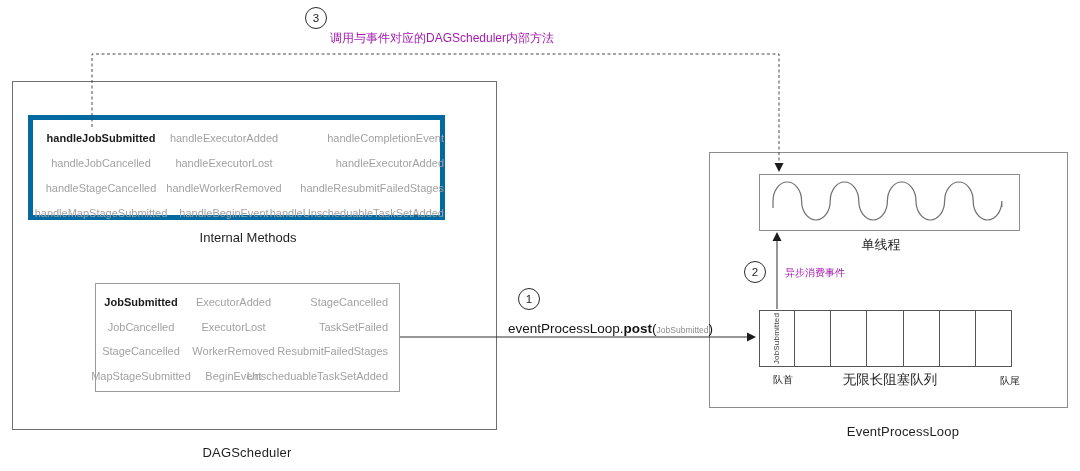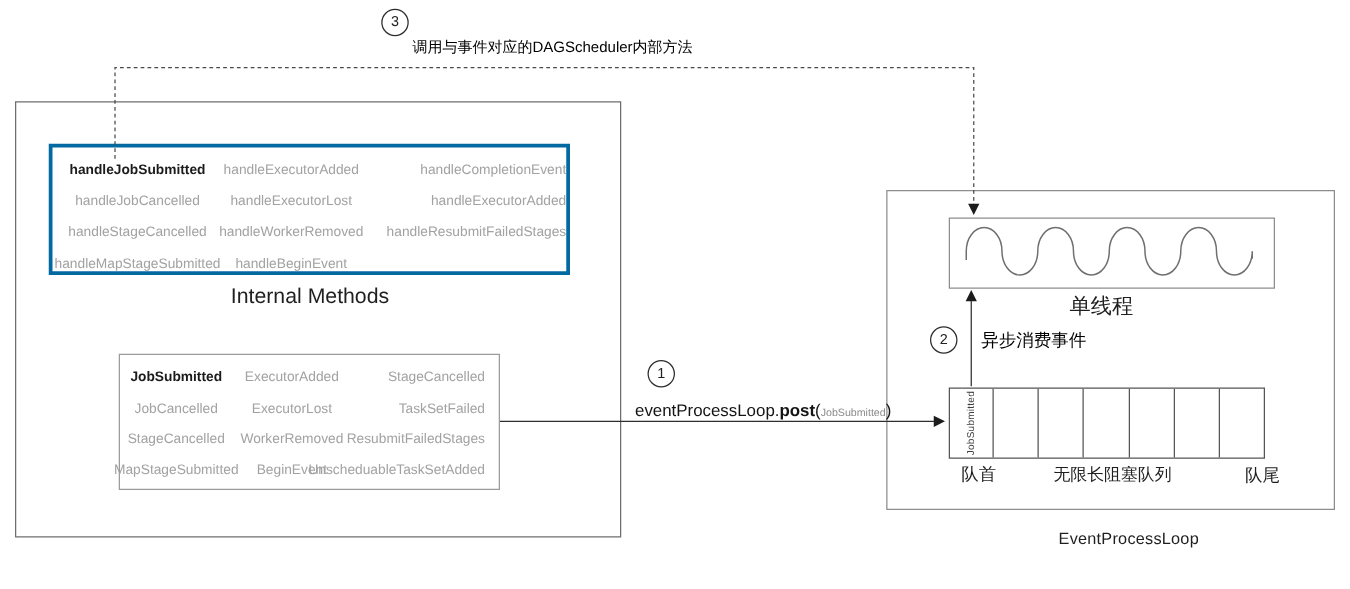--- a/index.html
+++ b/index.html
@@ -5,22 +5,22 @@
   html,body { margin:0; padding:0; background:#fff; }
   .canvas {
     position:relative; width:1080px; height:471px; background:#ffffff;
     font-family:"Liberation Sans","DejaVu Sans",sans-serif; overflow:hidden;
   }
   .box { position:absolute; box-sizing:border-box; background:transparent; }
   .outer-box { border:1px solid #6e6e6e; }
 
   .methods-grid {
     position:absolute; box-sizing:border-box; display:grid;
-    left:39px; top:115px; width:417px; height:105px;
-    border:3px solid #0369a1;
+    left:28px; top:115px; width:417px; height:105px;
+    border:5px solid #0369a1;
     grid-template-columns:136px 110px 171px; grid-auto-rows:25px;
     padding-top:5px; font-size:11px; color:#a2a2a2;
   }
   .events-grid {
     position:absolute; box-sizing:border-box; display:grid;
     left:95px; top:283px; width:305px; height:109px;
     border:1px solid #9b9b9b;
     grid-template-columns:90px 95px 120px; grid-auto-rows:24.5px;
     padding-top:6px; font-size:11px; color:#a2a2a2;
   }
@@ -28,27 +28,27 @@
     justify-self:center; align-self:center; white-space:nowrap;
   }
   .methods-grid span.col3 { justify-self:end; padding-right:6px; }
   .events-grid span.col3 { justify-self:end; padding-right:13px; }
   .strong { font-weight:bold; color:#1b1b1b; }
 
   .caption {
     position:absolute; transform:translate(-50%,-50%);
     color:#1f1f1f; white-space:nowrap;
   }
-  .cap-13 { font-size:17px; }
+  .cap-13 { font-size:13px; }
   .cap-14 { font-size:14px; }
   .cap-17 { font-size:13px; letter-spacing:0.2px; }
-  .cap-11 { font-size:14px; }
+  .cap-11 { font-size:10px; }
   .cap-135 { font-size:13.5px;text-align:right; }
 
-  .left-label { position:absolute; transform:translateY(-50%); white-space:nowrap; color:#000000; }
+  .left-label { position:absolute; transform:translateY(-50%); white-space:nowrap; color:#a21caf; }
 
   .step-circle {
     position:absolute; width:22px; height:22px; box-sizing:border-box;
     border:1.2px solid #2b2b2b; border-radius:50%; background:#fff;
     display:flex; align-items:center; justify-content:center;
     font-size:11.5px; color:#222; transform:translate(-50%,-50%); z-index:6;
   }
 
   .post-call { position:absolute; left:508px; top:328px; transform:translateY(-50%);
     font-size:13.5px; color:#141414; white-space:nowrap; z-index:6;text-align:right; }
@@ -88,38 +88,40 @@
     <span>handleExecutorAdded</span>
     <span class="col3">handleCompletionEvent</span>
     <span>handleJobCancelled</span>
     <span>handleExecutorLost</span>
     <span class="col3">handleExecutorAdded</span>
     <span>handleStageCancelled</span>
     <span>handleWorkerRemoved</span>
     <span class="col3">handleResubmitFailedStages</span>
     <span>handleMapStageSubmitted</span>
     <span>handleBeginEvent</span>
+    <span class="col3">handleUnscheduableTaskSetAdded</span>
   </div>
   <div class="caption cap-13" style="left:248px; top:237px;">Internal Methods</div>
 
   <div class="events-grid">
     <span class="strong">JobSubmitted</span>
     <span>ExecutorAdded</span>
     <span class="col3">StageCancelled</span>
     <span>JobCancelled</span>
     <span>ExecutorLost</span>
     <span class="col3">TaskSetFailed</span>
     <span>StageCancelled</span>
     <span>WorkerRemoved</span>
     <span class="col3">ResubmitFailedStages</span>
     <span>MapStageSubmitted</span>
     <span>BeginEvent</span>
     <span class="col3">UnscheduableTaskSetAdded</span>
   </div>
 
+  <div class="caption cap-17" style="left:247px; top:452px;">DAGScheduler</div>
 
   <div class="box outer-box" style="left:709px; top:152px; width:359px; height:256px; border-color:#8d8d8d;"></div>
 
   <div class="box thread-box">
     <svg width="259" height="55" viewBox="0 0 259 55">
       <path class="wave" d="M13 33 L13 26
         A14.3 19 0 0 1 41.6 26  A14.3 19 0 0 0 70.2 26
         A14.3 19 0 0 1 98.8 26  A14.3 19 0 0 0 127.4 26
         A14.3 19 0 0 1 156 26   A14.3 19 0 0 0 184.6 26
         A14.3 19 0 0 1 213.2 26 A14.3 19 0 0 0 241.8 26 L241.8 32"></path>

